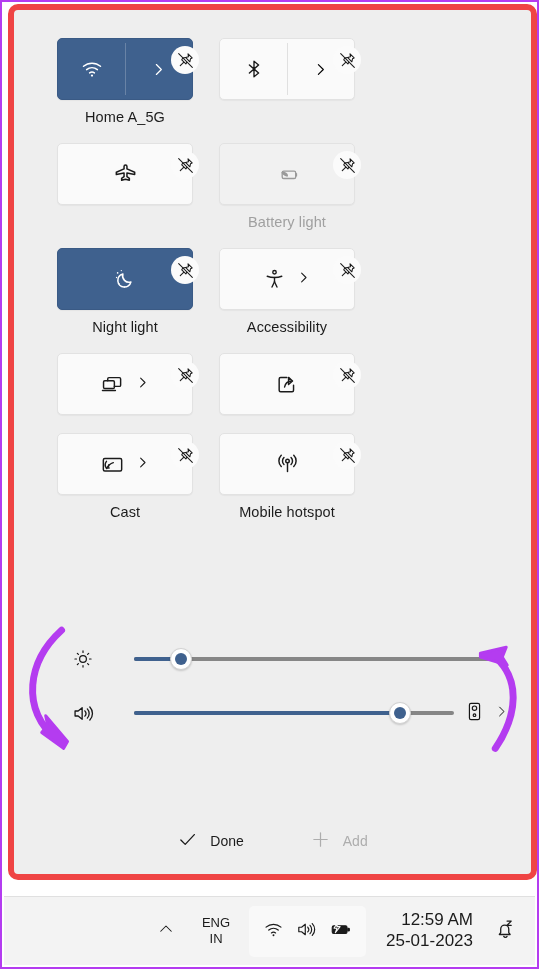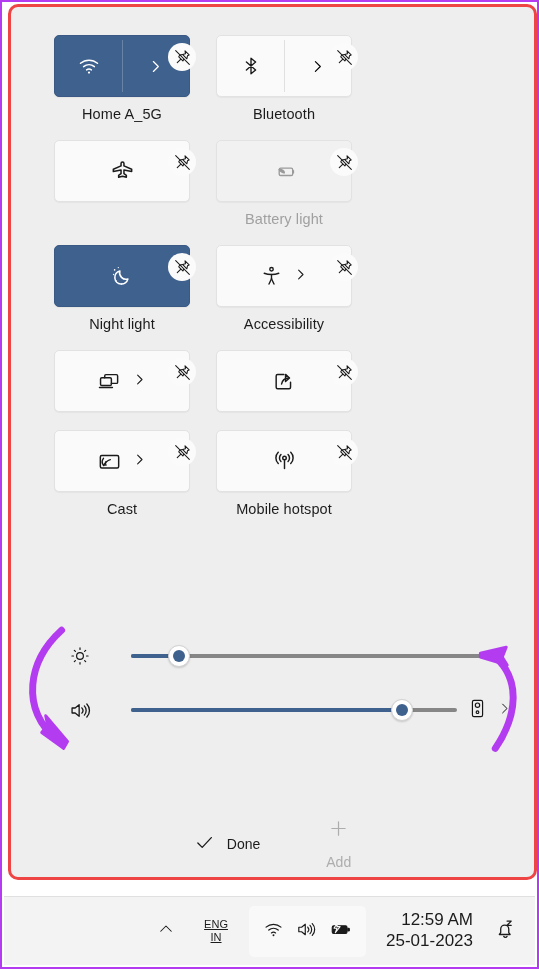--- a/index.html
+++ b/index.html
@@ -25,21 +25,21 @@
   }
 
   
   #qs-panel {
     position: absolute;
     left: 6px;
     top: 2px;
     width: 529px;
     height: 876px;
     background: #eeeeee;
-    border: 3px solid #ef4444;
+    border: 6px solid #ef4444;
     border-radius: 10px;
     box-sizing: border-box;
     overflow: hidden;
   }
 
   
   #tiles {
     position: absolute;
     left: 0;
     top: 14px;
@@ -240,21 +240,21 @@
   }
   .footer-btn {
     display: flex;
     align-items: center;
     gap: 12px;
     font-size: 14px;
     color: #1b1b1b;
     padding: 6px 10px;
     border-radius: 4px;
   }
-  .footer-btn.dim { color: #adadad; flex-direction: column; }
+  .footer-btn.dim { color: #adadad; }
 
   
   #taskbar {
     position: absolute;
     left: 2px;
     right: 2px;
     bottom: 2px;
     height: 69px;
     background: #f3f3f3;
     border-top: 1px solid #e0e0e0;
@@ -273,24 +273,23 @@
     width: 42px;
     height: 46px;
     display: flex;
     align-items: center;
     justify-content: center;
     color: #1b1b1b;
   }
   .tray-lang {
     width: 58px;
     text-align: center;
-    font-size: 11px;
+    font-size: 13px;
     line-height: 1.22;
     color: #1b1b1b;
-    text-decoration: underline;
   }
   .tray-icons {
     display: flex;
     align-items: center;
     gap: 12px;
     background: #f9f9f9;
     border-radius: 5px;
     padding: 12px 14px;
     margin: 0 4px;
     color: #1b1b1b;
@@ -374,21 +373,20 @@
           </div>
           <div class="unpin">
             <svg width="19" height="19" viewBox="0 0 24 24" fill="none" stroke="#1b1b1b" stroke-width="1.35" stroke-linecap="round" stroke-linejoin="round">
               <path d="M15.2 3.6l5.2 5.2-2.1 1.1-.8 3.7-5.4-5.4 3.6-.9z"></path>
               <path d="M12.1 8.2l-3.7.8-1.1 2.1 5.2 5.2 1.1-2.1"></path>
               <path d="M9.6 14.4L5.4 18.6"></path>
               <path d="M3.4 3.4l17.2 17.2"></path>
             </svg>
           </div>
         </div>
-        <div class="tile-label">Bluetooth</div>
       </div>
 
       <div class="tile-cell">
         <div class="tile">
           <span class="glyph">
             <svg width="25" height="25" viewBox="0 0 24 24" fill="none" stroke="currentColor" stroke-width="1.45" stroke-linejoin="round" stroke-linecap="round">
               <path d="M10.6 6.6V4.2a1.4 1.4 0 0 1 2.8 0v2.4l7.4 3.3v2.1l-7.4-1.5v3.6l2.3 1.7v1.7l-3.7-.9-3.7.9v-1.7l2.3-1.7v-3.6L3.2 12v-2.1z"></path>
             </svg>
           </span>
           <div class="unpin">

